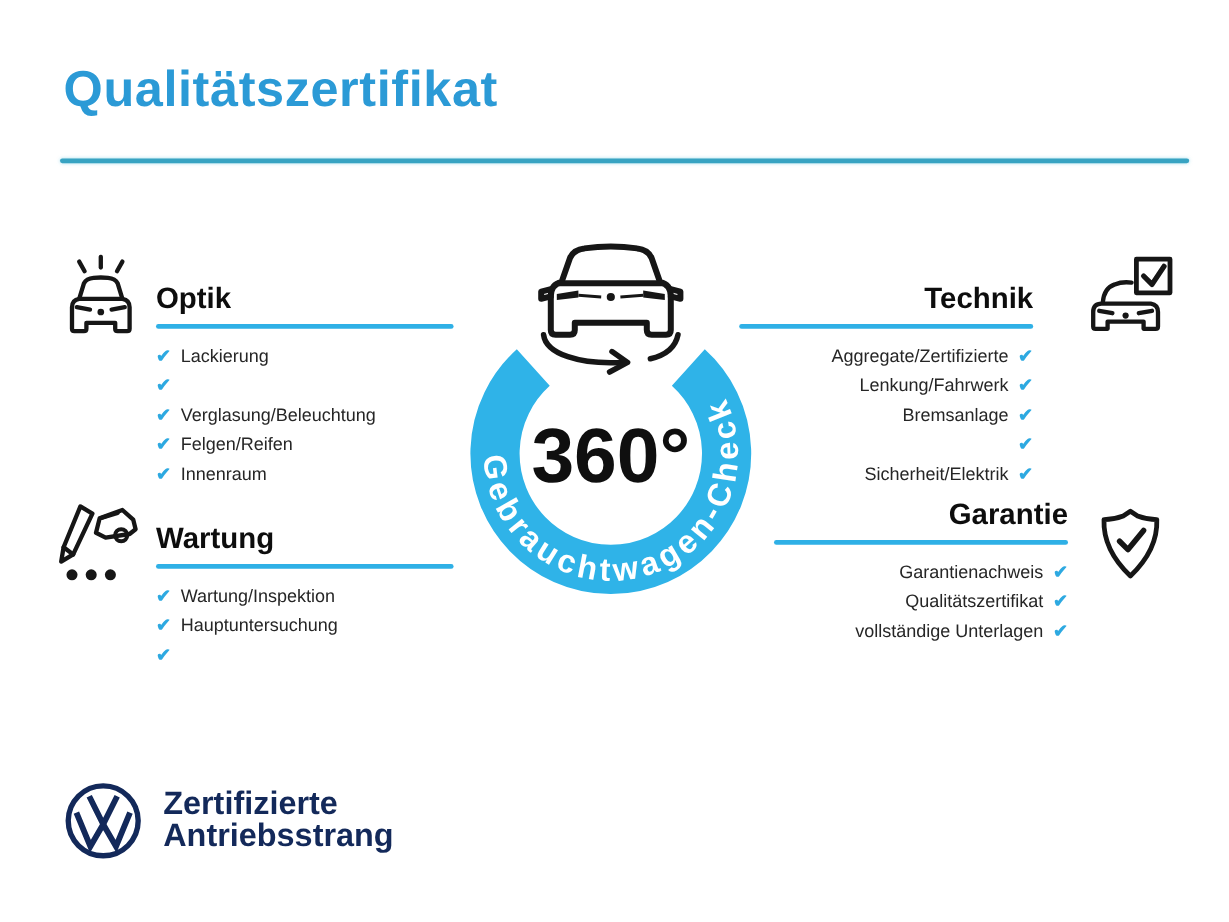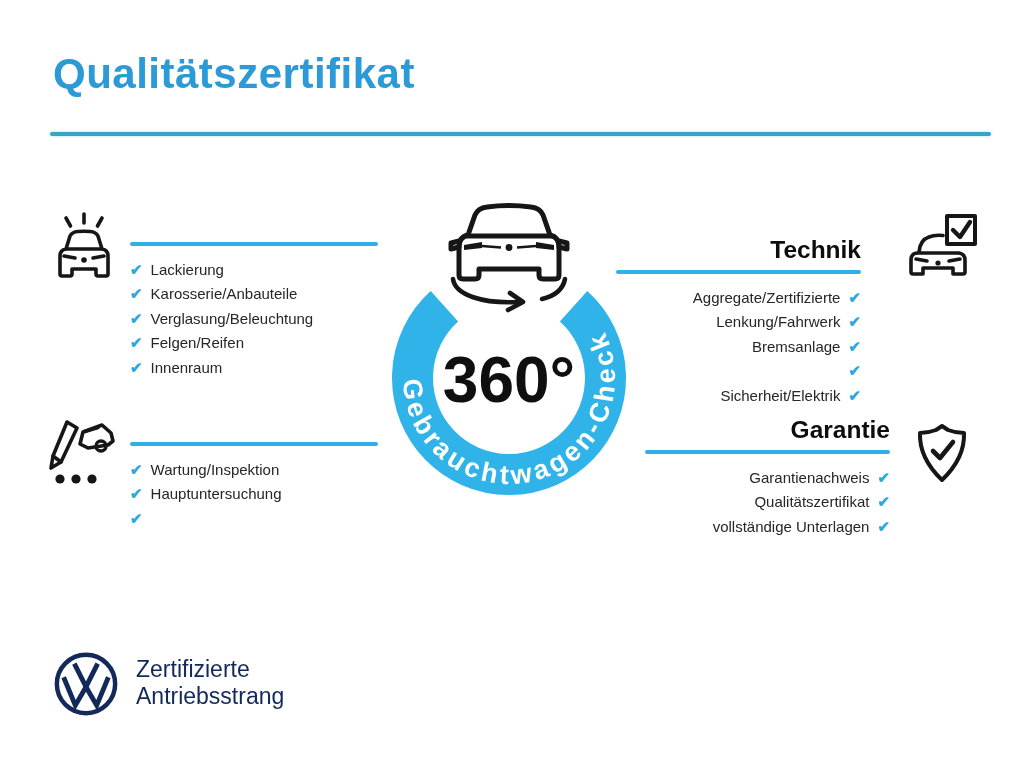--- a/index.html
+++ b/index.html
@@ -60,21 +60,21 @@
     font-size:27px;font-weight:bold;letter-spacing:2px;
   }
   .degree-text{
     fill:#0f0f0f;font-family:"Liberation Sans",sans-serif;
     font-size:64px;font-weight:bold;
   }
   
   #footer-logo{left:52px;top:650px;}
   .vw-mark{stroke:var(--vw-navy,#13295a);fill:none;}
   .footer-text{
-    left:136px;top:656px;font-size:23px;font-weight:normal;line-height:27px;
+    left:136px;top:656px;font-size:27px;font-weight:bold;line-height:27px;
     color:var(--vw-navy,#13295a);
   }
 </style>
 </head>
 <body>
 
 <div class="abs page-title">Qualitätszertifikat</div>
 <div class="abs top-rule"></div>
 
 <svg id="icon-optik" class="abs side-icon" width="84" height="84" viewBox="0 0 84 84">
@@ -114,46 +114,47 @@
   <rect x="46" y="8" width="28" height="28" class="lineart" stroke-width="4"></rect>
   <path d="M52 22 L59 29 L69 14" class="lineart" stroke-width="4.4"></path>
 </svg>
 
 <svg id="icon-garantie" class="abs side-icon" width="64" height="70" viewBox="0 0 64 70">
   <path d="M32 8 L38 12 Q46 15 54 15 Q55 40 32 62 Q9 40 10 15 Q18 15 26 12 Z" class="lineart" stroke-width="4"></path>
   <path d="M23 33 L30 40 L43 24" class="lineart" stroke-width="4.6"></path>
 </svg>
 
 <div id="sec-optik" class="abs section left">
+  <h2>Optik</h2>
   <div class="sec-underline"></div>
   <div class="items">
     <div class="item">
         <span class="check">✔</span>
         <span>Lackierung</span>
       </div>
     <div class="item">
         <span class="check">✔</span>
-        <span>Karosserie/Anbauteile</span>
       </div>
     <div class="item">
         <span class="check">✔</span>
         <span>Verglasung/Beleuchtung</span>
       </div>
     <div class="item">
         <span class="check">✔</span>
         <span>Felgen/Reifen</span>
       </div>
     <div class="item">
         <span class="check">✔</span>
         <span>Innenraum</span>
       </div>
   </div>
 </div>
 
 <div id="sec-wartung" class="abs section left">
+  <h2>Wartung</h2>
   <div class="sec-underline"></div>
   <div class="items">
     <div class="item">
         <span class="check">✔</span>
         <span>Wartung/Inspektion</span>
       </div>
     <div class="item">
         <span class="check">✔</span>
         <span>Hauptuntersuchung</span>
       </div>

